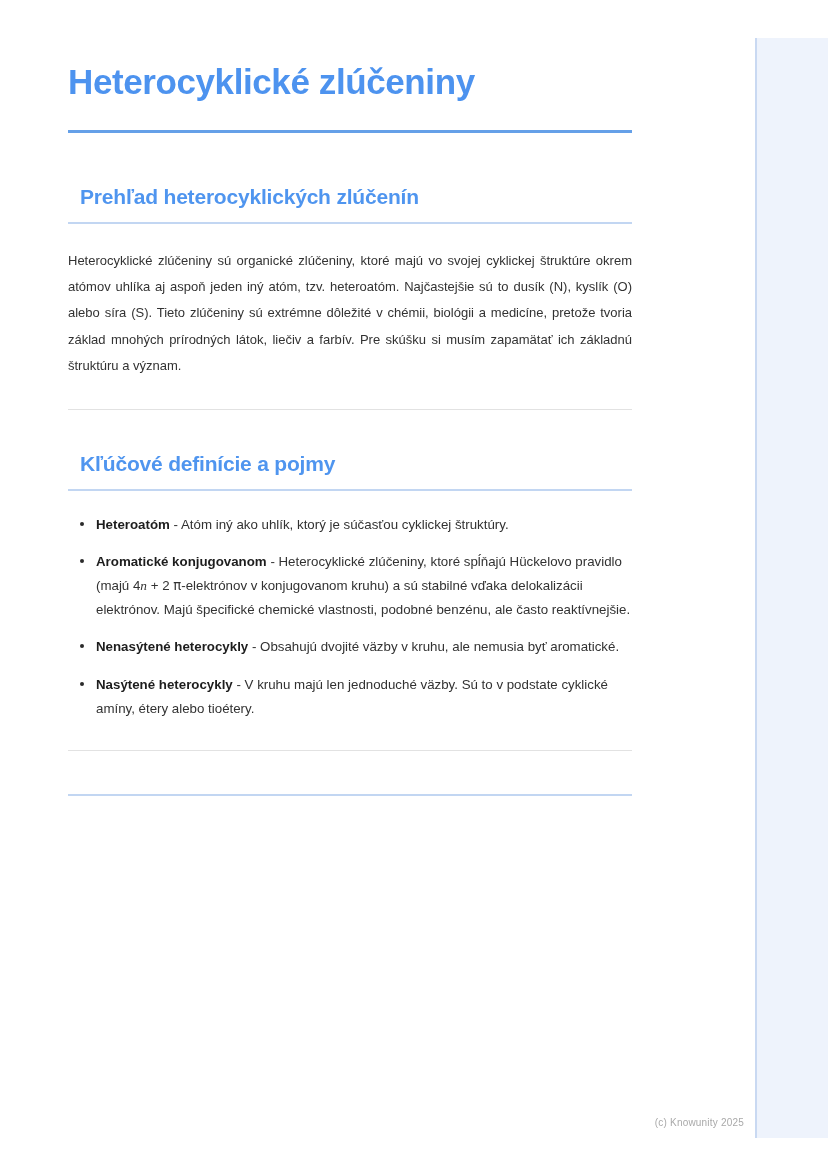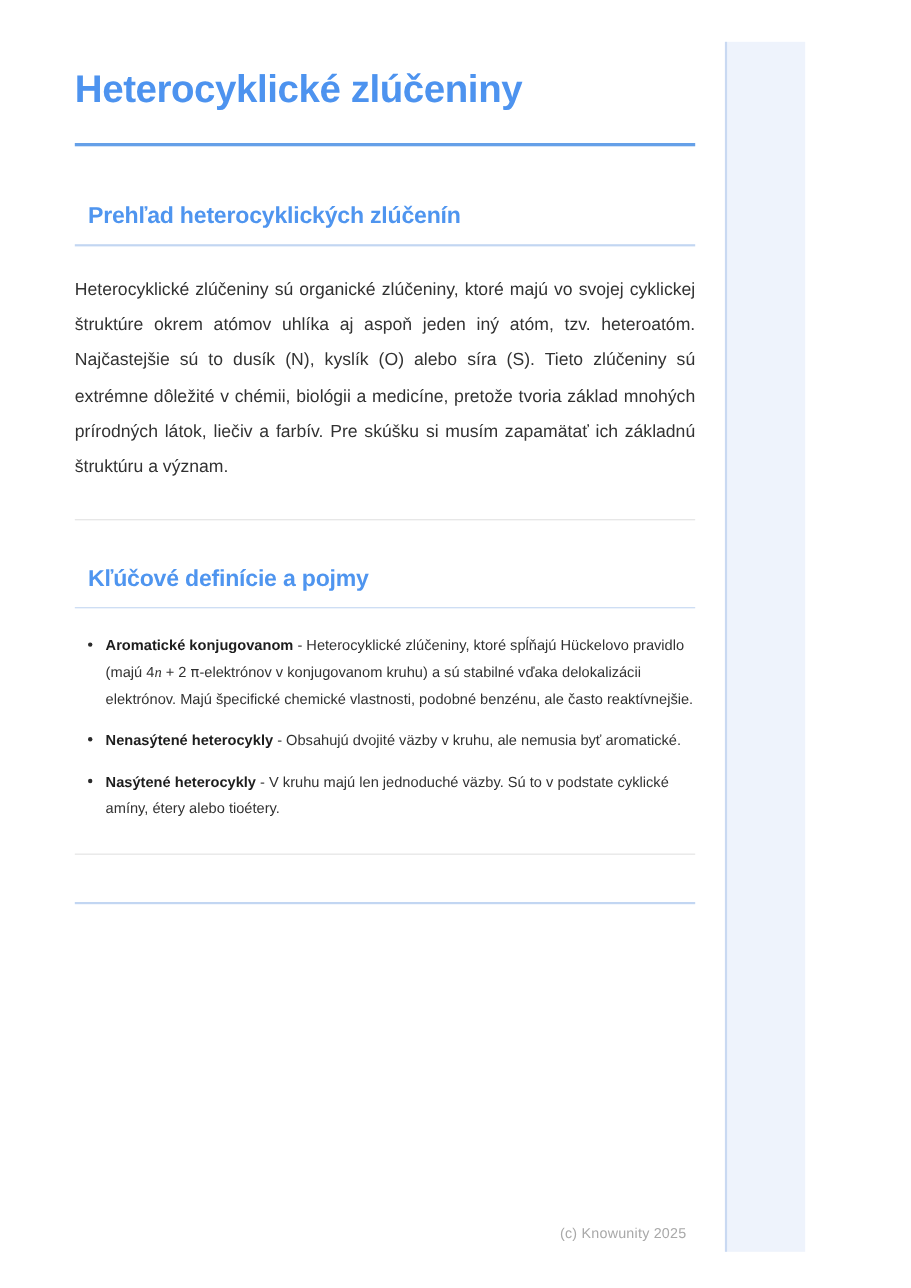--- a/index.html
+++ b/index.html
@@ -9,21 +9,21 @@
   body {
     width: 828px;
     height: 1171px;
     background: #ffffff;
     font-family: "Liberation Sans", sans-serif;
     overflow: hidden;
     position: relative;
   }
   .page {
     position: relative;
-    width: 732px;
+    width: 828px;
     height: 1171px;
     box-sizing: border-box;
     background: #ffffff;
   }
   
   .right-strip {
     position: absolute;
     top: 0;
     right: 0;
     width: 82px;
@@ -79,21 +79,21 @@
   .section-rule {
     margin-top: 13px;
     height: 1.6px;
     background: #c2d6f2;
     width: 100%;
   }
   .sec-spacer-lg { height: 40px; }
   .sec-spacer-md { height: 30px; }
   p.body-text {
     margin: 0;
-    font-size: 16px;
+    font-size: 13px;
     line-height: 2.02;
     color: #323232;
     text-align: justify;
   }
   .thin-divider {
     margin: 30px 0 0 0;
     height: 1px;
     background: #e2e2e2;
     width: 100%;
   }
@@ -126,23 +126,23 @@
   }
   .ital {
     font-family: "Liberation Serif", serif;
     font-style: italic;
   }
   .greek {
     font-family: "DejaVu Sans", sans-serif;
   }
   .footer-credit {
     position: absolute;
-    right: 108px;
+    right: 84px;
     bottom: 43px;
-    font-size: 13px;
+    font-size: 10px;
     color: #a9a9a9;
     letter-spacing: 0.2px;
   }
 </style>
 </head>
 <body>
 
 <div class="page">
 
   <div class="right-strip">
@@ -165,20 +165,23 @@
     <div class="thin-divider"></div>
 
     <div class="sec-spacer-md"></div>
 
     <h2 class="section-title">Kľúčové definície a pojmy</h2>
     <div class="section-rule"></div>
     <div style="height:22px"></div>
 
     <ul class="def-list">
       <li>
+        <b>Heteroatóm</b><span> - Atóm iný ako uhlík, ktorý je súčasťou cyklickej štruktúry.</span>
+      </li>
+      <li>
         <b>Aromatické konjugovanom</b><span> - Heterocyklické zlúčeniny, ktoré spĺňajú Hückelovo pravidlo (majú 4</span><span class="ital">n</span><span> + 2 </span><span class="greek">π</span><span>-elektrónov v konjugovanom kruhu) a sú stabilné vďaka delokalizácii elektrónov. Majú špecifické chemické vlastnosti, podobné benzénu, ale často reaktívnejšie.</span>
       </li>
       <li>
         <b>Nenasýtené heterocykly</b><span> - Obsahujú dvojité väzby v kruhu, ale nemusia byť aromatické.</span>
       </li>
       <li>
         <b>Nasýtené heterocykly</b><span> - V kruhu majú len jednoduché väzby. Sú to v podstate cyklické amíny, étery alebo tioétery.</span>
       </li>
     </ul>
 

